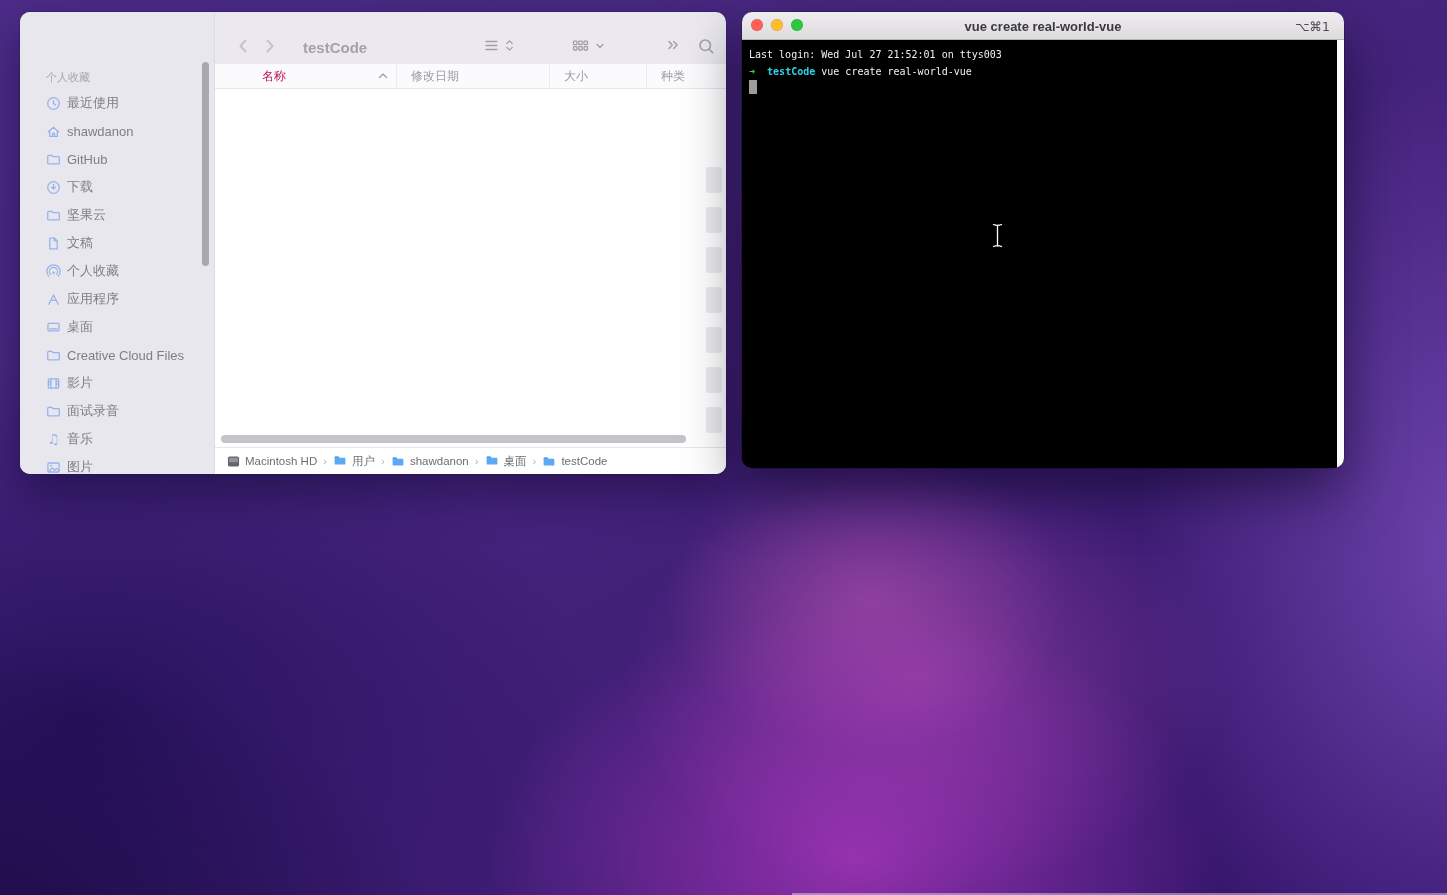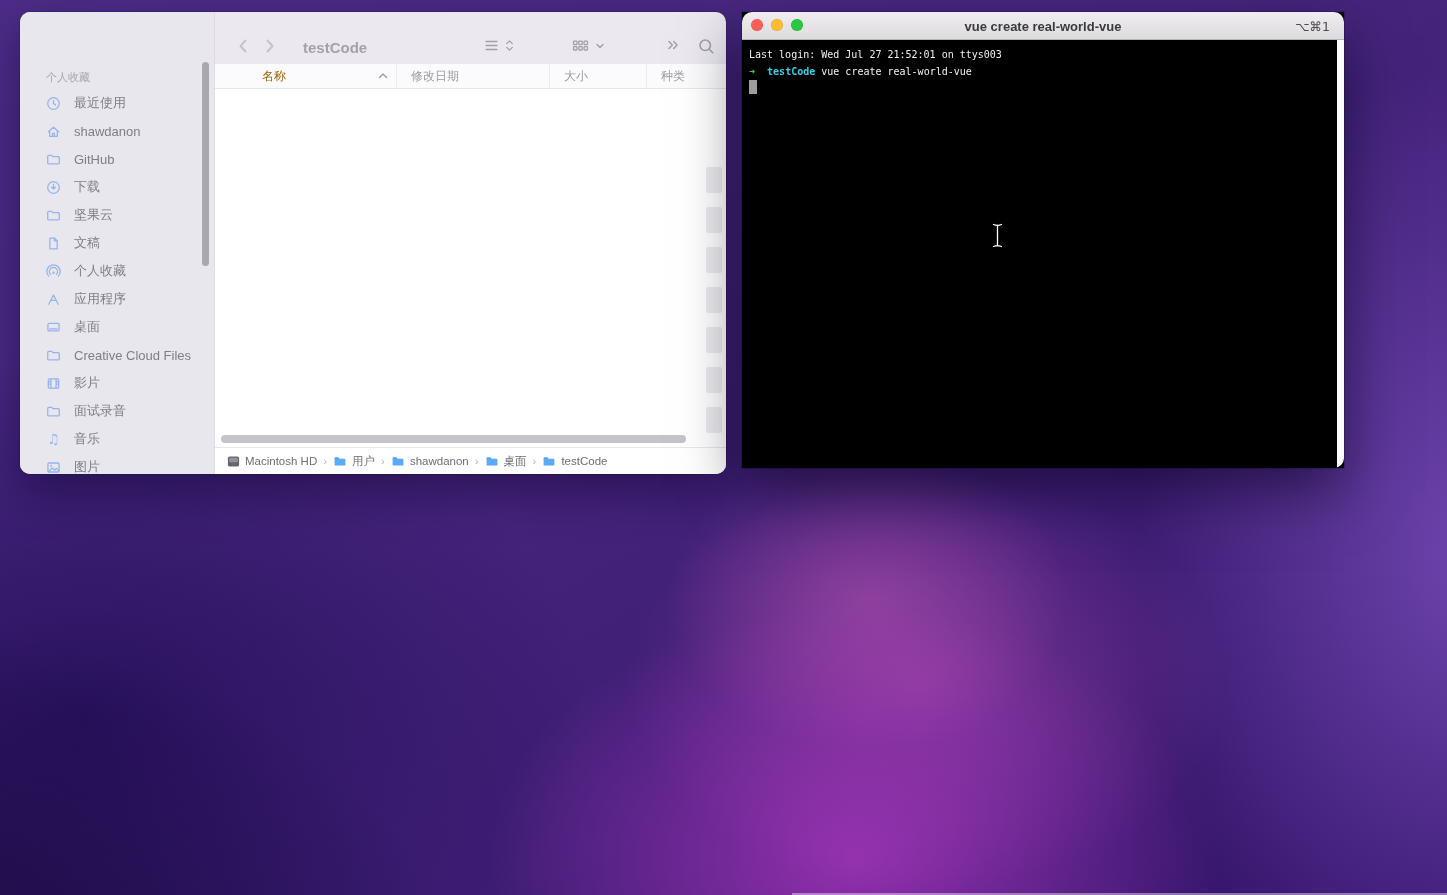--- a/index.html
+++ b/index.html
@@ -24,41 +24,41 @@
     background:#ebe9ef;box-shadow:0 18px 45px rgba(10,4,40,.45),0 0 0 .5px rgba(0,0,0,.25);}
   .f-titlebar{left:0;top:0;right:0;height:52px;}
   .f-lights{left:20px;top:19px;display:flex;gap:8px;}
   .f-light{width:12px;height:12px;border-radius:50%;background:#c9c7cd;box-shadow:inset 0 0 0 .5px rgba(0,0,0,.12);}
   .f-nav{left:216px;top:26px;display:flex;gap:13px;color:#c6c4cb;}
   .f-title{left:283px;top:27px;font-size:15px;font-weight:bold;color:#a3a1a9;}
   .f-tools{top:26px;display:flex;align-items:center;color:#a29fa8;}
   .sidebar{left:0;top:0;width:195px;bottom:0;background:#e9e7ee;border-radius:10px 0 0 10px;
     border-right:1px solid #dedce2;box-sizing:border-box;}
   .sb-section{margin:58px 0 4px 26px;font-size:11px;color:#a7a5ac;}
-  .sb-item{height:28px;display:flex;align-items:center;gap:13px;padding-left:26px;font-size:13px;color:#7f7d85;cursor:default;}
+  .sb-item{height:28px;display:flex;align-items:center;gap:6px;padding-left:26px;font-size:13px;color:#7f7d85;cursor:default;}
   .sb-icon{width:15px;height:15px;color:#97b4ea;flex:0 0 15px;display:flex;align-items:center;justify-content:center;}
   .sb-glyph{font-size:14px;line-height:14px;color:#97b4ea;font-family:"DejaVu Sans",sans-serif;}
   .sb-scroll{left:182px;top:50px;width:7px;height:204px;border-radius:4px;background:#aaa8af;}
   .f-main{left:195px;top:52px;right:0;bottom:0;background:#fff;border-radius:0 0 10px 0;overflow:hidden;}
   .l-header{left:0;top:0;right:0;height:24px;background:#fbfafc;border-bottom:1px solid #e8e6eb;
     display:flex;align-items:center;font-size:12px;color:#9c9aa2;}
   .col{box-sizing:border-box;position:relative;height:100%;display:flex;align-items:center;}
-  .col-name{flex:0 0 182px;padding-left:47px;color:#a16207;font-weight:500;justify-content:space-between;padding-right:8px;border-right:1px solid #ececf0;}
+  .col-name{flex:0 0 182px;padding-left:47px;color:#be185d;font-weight:500;justify-content:space-between;padding-right:8px;border-right:1px solid #ececf0;}
   .col-date{flex:0 0 153px;padding-left:14px;border-right:1px solid #ececf0;}
   .col-size{flex:0 0 97px;padding-left:14px;border-right:1px solid #ececf0;}
   .col-kind{flex:1 1 auto;padding-left:14px;}
   .file-area{left:0;top:25px;right:0;bottom:26px;background:#fff;}
   .edge-block{position:absolute;right:4px;width:16px;height:26px;background:#e9e7eb;border-radius:2px;opacity:.85;}
   .h-scroll{left:6px;right:40px;bottom:31px;height:8px;border-radius:4px;background:#c6c4ca;}
   .path-bar{left:0;right:0;bottom:0;height:26px;background:#fff;border-top:1px solid #e8e6eb;
     border-radius:0 0 10px 0;display:flex;align-items:center;padding-left:12px;font-size:11.5px;color:#6f6d75;}
-  .crumb{display:flex;align-items:center;gap:5px;}
+  .crumb{display:flex;align-items:flex-start;gap:5px;}
   .crumb-sep{margin:0 6px;color:#b9b7be;}
   
-  .term{left:742px;top:12px;width:602px;height:456px;border-radius:0;background:#000;
+  .term{left:742px;top:12px;width:602px;height:456px;border-radius:13px;background:#000;
     box-shadow:0 22px 55px rgba(5,2,25,.55),0 0 0 .5px rgba(0,0,0,.4);}
   .t-titlebar{left:0;top:0;right:0;height:28px;border-radius:10px 10px 0 0;
     background:linear-gradient(#efedef,#dddbdd);border-bottom:1px solid #b6b4b6;box-sizing:border-box;}
   .t-lights{left:9px;top:7px;display:flex;gap:8px;position:absolute;}
   .t-light{width:12px;height:12px;border-radius:50%;box-shadow:inset 0 0 0 .5px rgba(0,0,0,.15);}
   .t-title{left:0;right:0;top:7px;text-align:center;font-size:13px;font-weight:bold;color:#3a3a3e;position:absolute;}
   .t-shortcut{right:14px;top:7px;font-size:12.5px;color:#4d4b50;position:absolute;font-family:"DejaVu Sans",sans-serif;}
   .t-body{left:0;top:28px;right:0;bottom:0;background:#000;border-radius:0 0 10px 10px;overflow:hidden;}
   .t-scrolltrack{position:absolute;top:0;right:0;bottom:0;width:7px;background:#fbfbfb;border-radius:0 0 9px 0;}
   .t-text{padding:6px 14px 0 7px;font-family:"DejaVu Sans Mono","DejaVu Sans",monospace;

